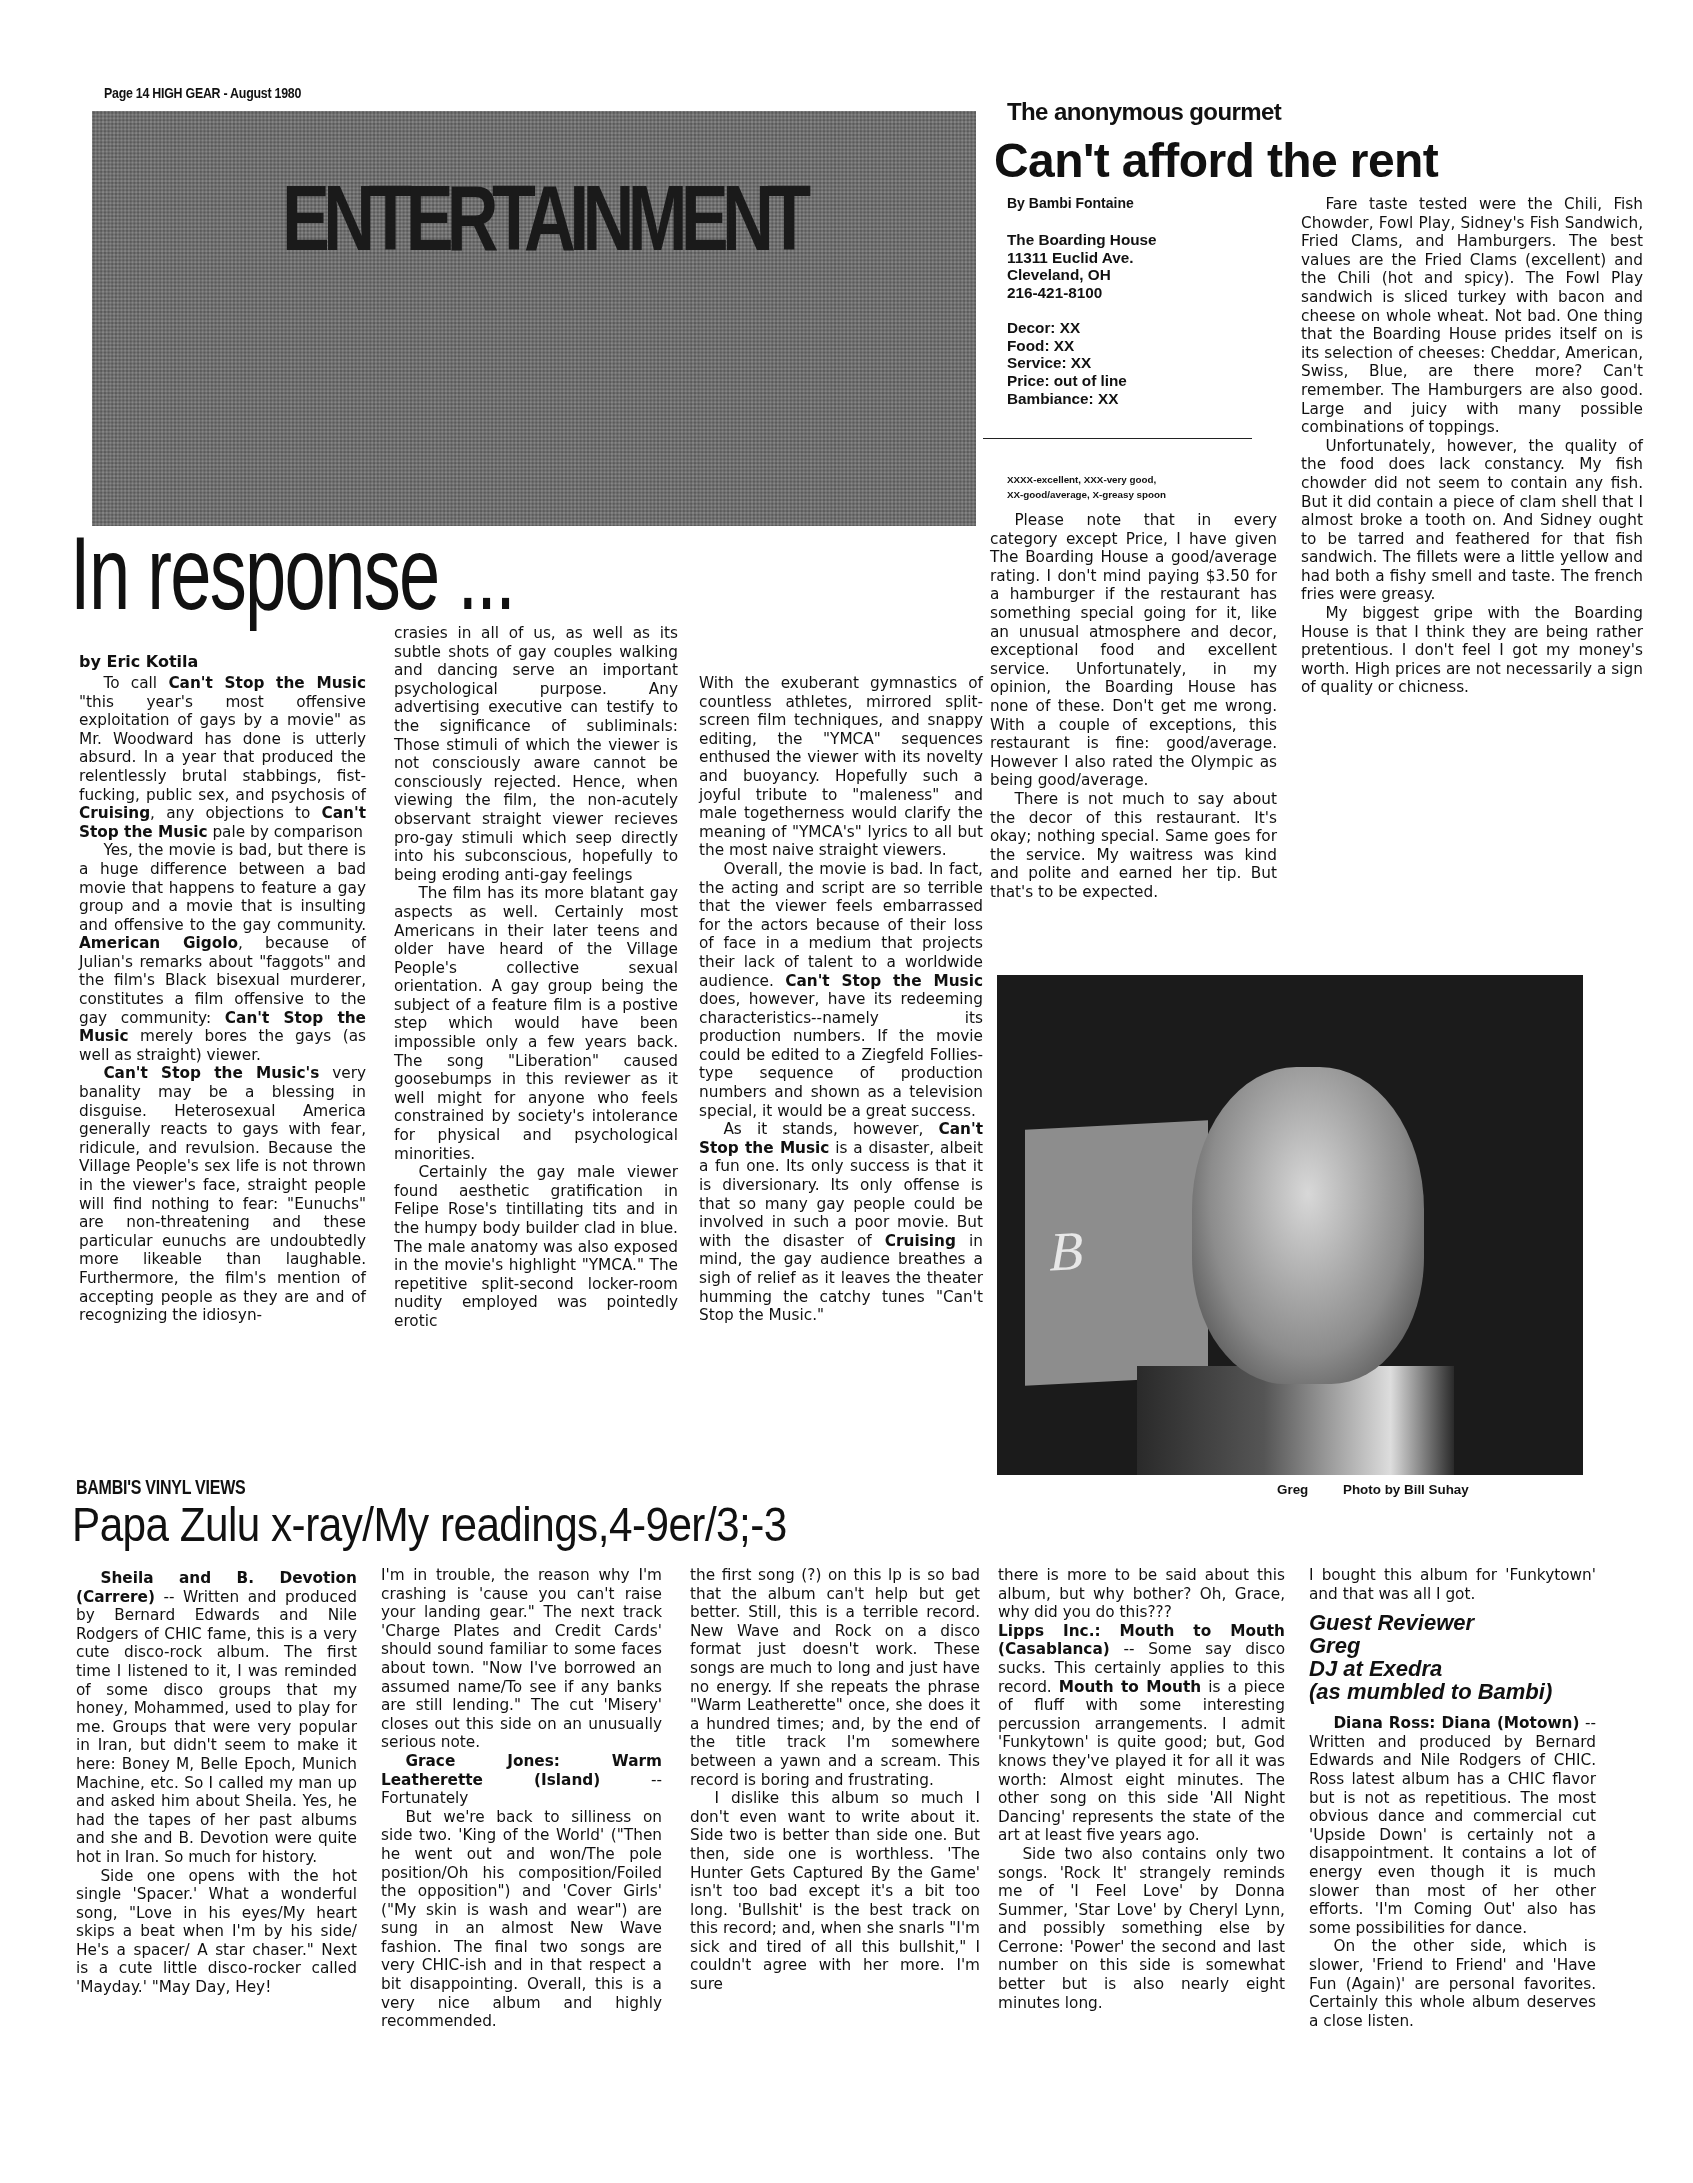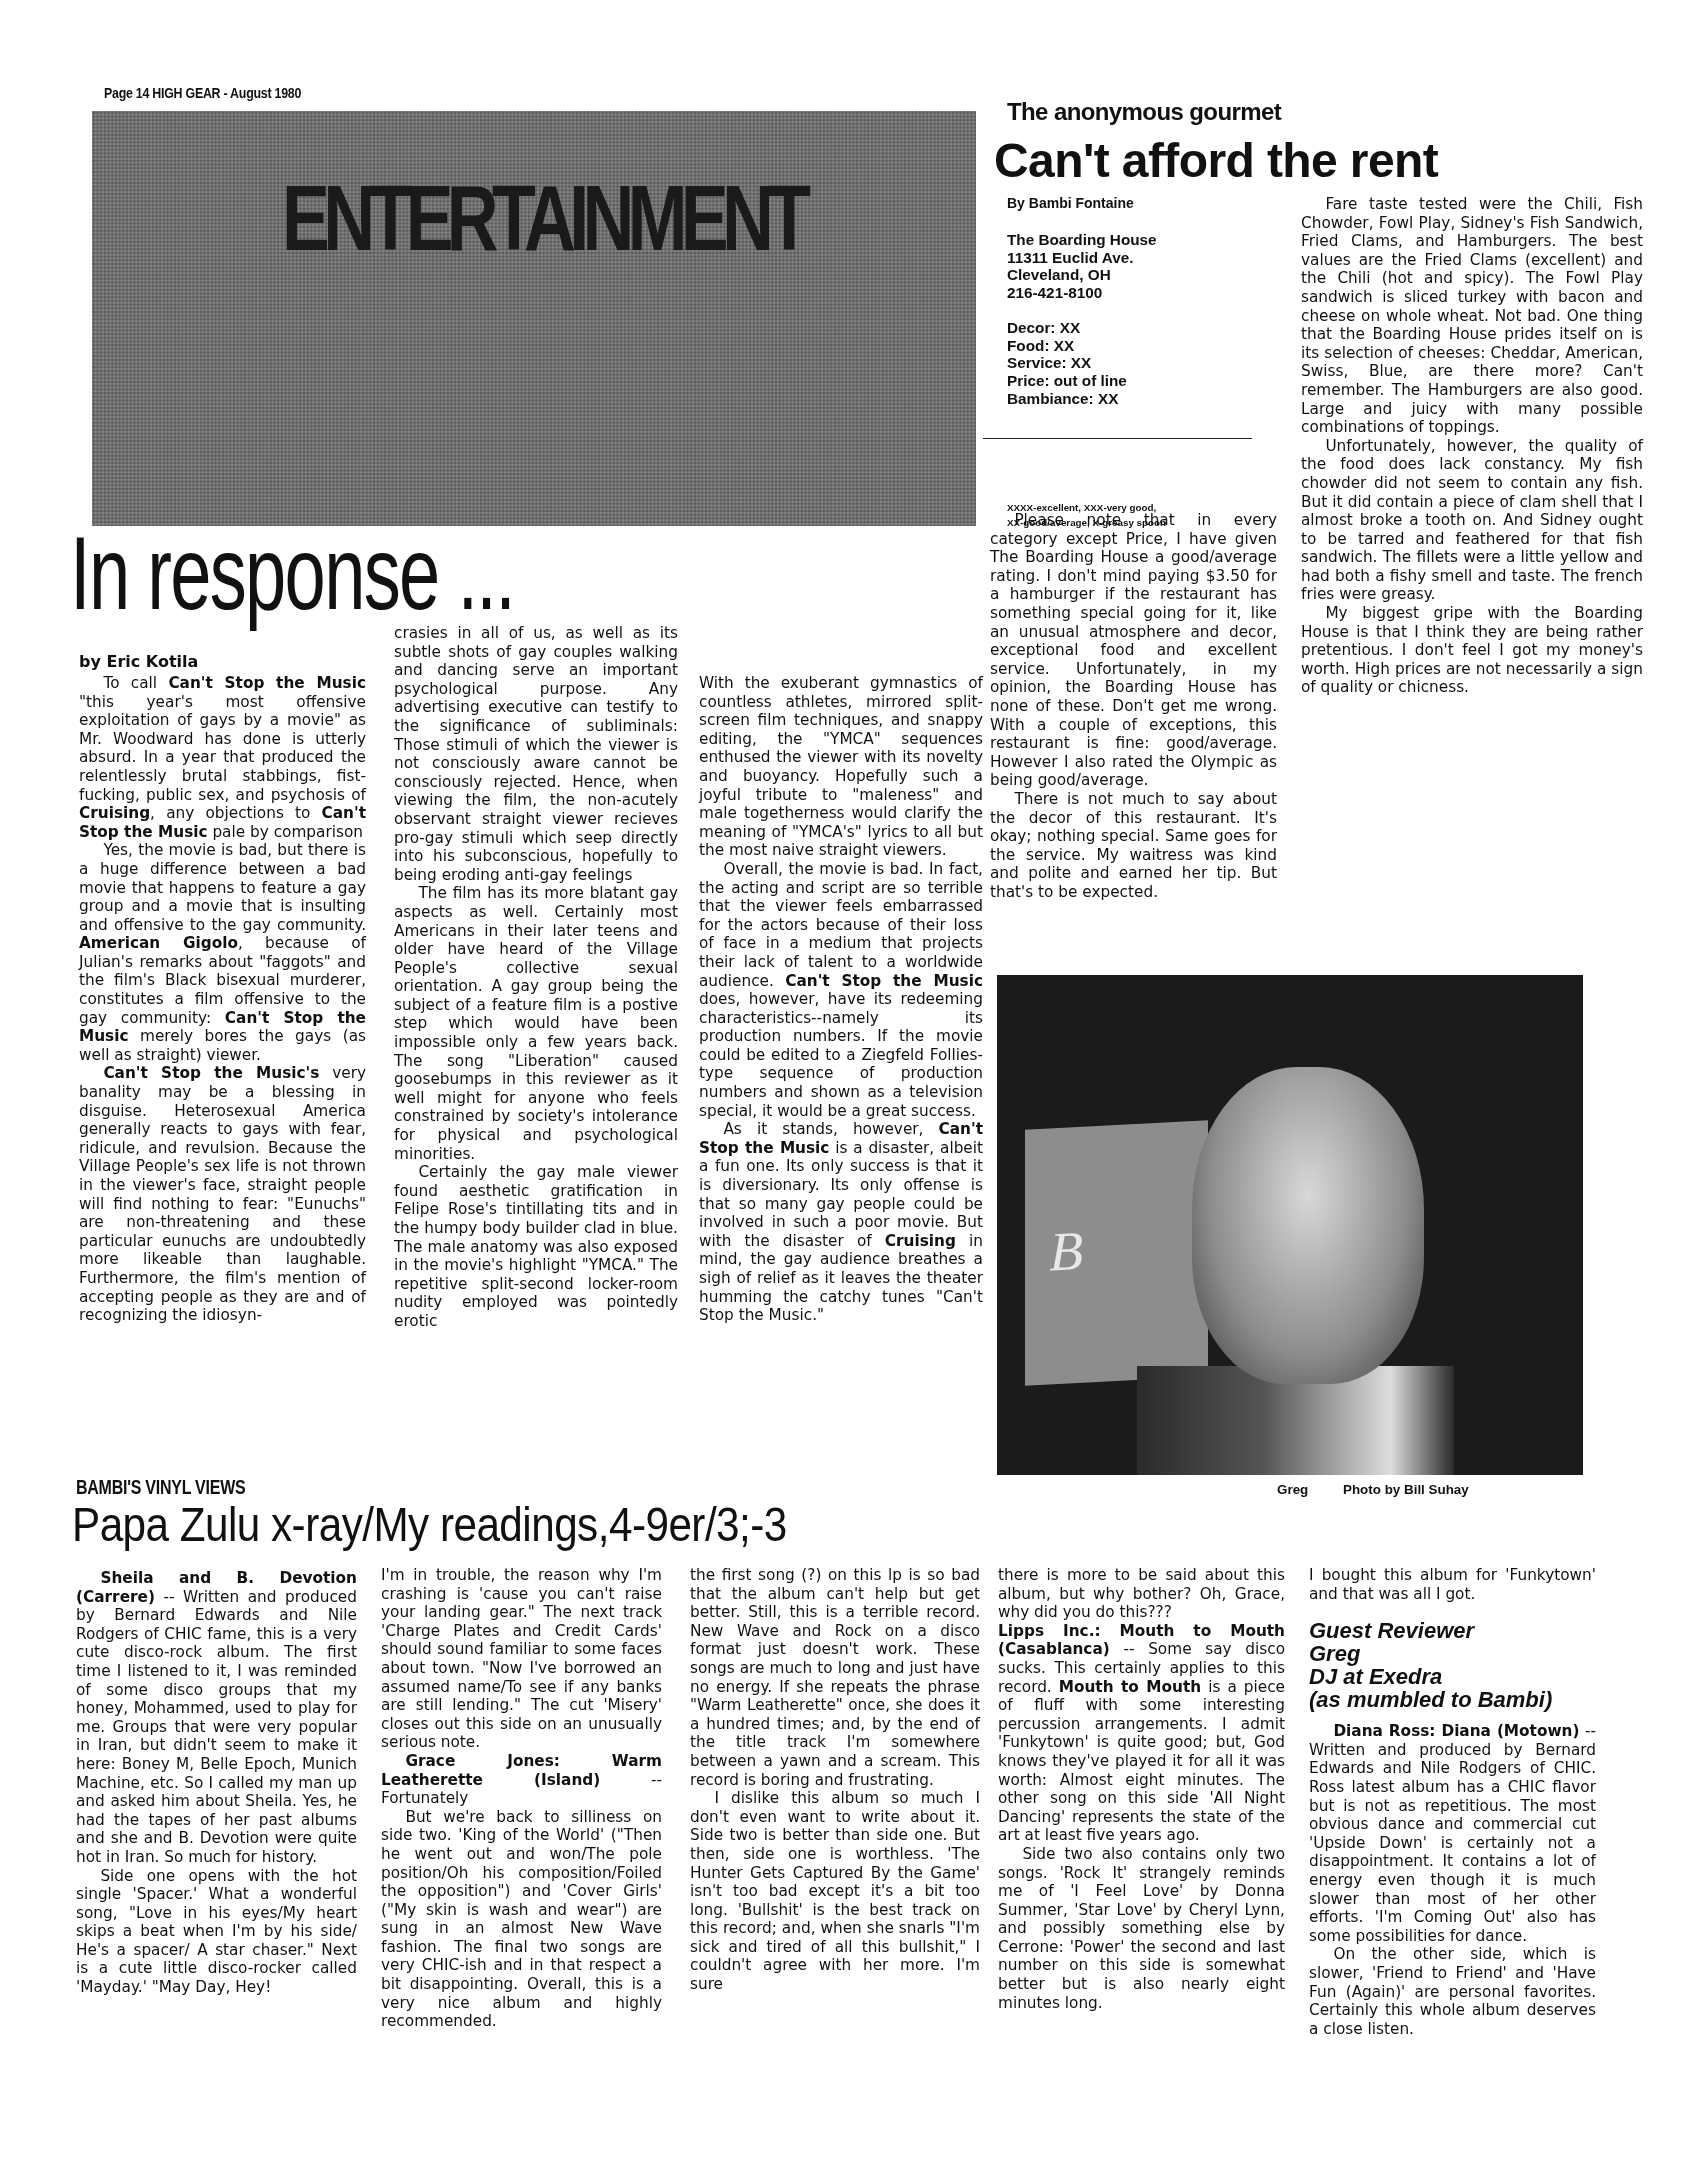--- a/index.html
+++ b/index.html
@@ -14,31 +14,31 @@
   .byline-center { font-weight:bold; text-align:left; font-size:16px; margin-bottom:2.4px; }
   .col { position:absolute; font-family:"DejaVu Sans", sans-serif; font-size:15.3px; line-height:18.6px; text-align:justify; }
   .col p { margin:0; text-indent:24.4px; }
   .col p.noind { text-indent:0; }
   .col b { font-weight:bold; }
   .gourmet-kicker { left:1007px; top:98px; font-weight:bold; font-size:24px; letter-spacing:-0.6px; }
   .gourmet-title { left:994px; top:137px; font-weight:bold; font-size:48px; letter-spacing:-0.6px; line-height:1; }
   .gourmet-byline { left:1007px; top:195px; font-weight:bold; font-size:14px; }
   .infobox { left:1007px; top:231px; font-weight:bold; font-size:15.3px; line-height:17.7px; }
   .infobox .gap { height:17px; }
-  .legend { left:1007px; top:473px; font-weight:bold; font-size:9.8px; line-height:14.6px;margin-top:28px; }
+  .legend { left:1007px; top:473px; font-weight:bold; font-size:9.8px; line-height:14.6px; }
   .rule { position:absolute; height:1.2px; background:#222; }
   .photo { left:997px; top:975px; width:586px; height:500px; background:#1b1b1b; overflow:hidden; }
   .photo .face { position:absolute; left:195px; top:92px; width:232px; height:317px; border-radius:45% 45% 40% 40%; background:radial-gradient(ellipse at 50% 40%, #d8d8d8, #8c8c8c 60%, #3a3a3a 100%); }
   .photo .sign { position:absolute; left:27.5px; top:150px; width:183px; height:256px; background:#8d8d8d; transform:skewY(-3deg); }
   .photo .sign span { position:absolute; left:24.4px; top:92px; font-family:"Liberation Serif", serif; font-style:italic; font-size:55px; color:#e8e8e8; }
   .photo .shirt { position:absolute; left:140px; top:391px; width:317px; height:122px; background:linear-gradient(90deg,#2a2a2a,#555 40%,#ddd 80%,#2a2a2a); }
   .caption { top:1482px; font-weight:bold; font-size:13.4px; }
   .section-kicker { left:76px; top:1476px; font-weight:bold; font-size:19.5px; transform:scaleX(0.82); transform-origin:left; letter-spacing:-0.3px; }
   .headline-zulu { left:72px; top:1501px; font-size:48px; line-height:1; transform:scaleX(0.88); transform-origin:left; letter-spacing:-0.6px; }
-  .guest { font-family:"Liberation Sans", sans-serif; font-weight:bold; font-style:italic; font-size:22px; line-height:23px; margin:16px 0 11px 0; text-align:left; }
+  .guest { font-family:"Liberation Sans", sans-serif; font-weight:bold; font-style:italic; font-size:22px; line-height:23px; margin:8px 0 11px 0; text-align:left; }
 </style>
 </head>
 <body>
 
 <div class="abs page-header">Page 14 HIGH GEAR - August 1980</div>
 
 <div class="abs banner">
   <div class="banner-title">ENTERTAINMENT</div>
 </div>
 

